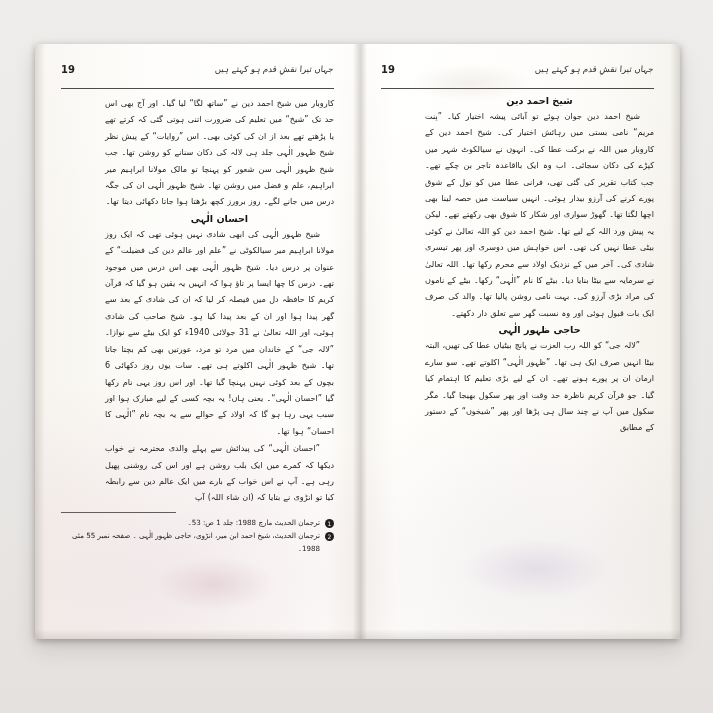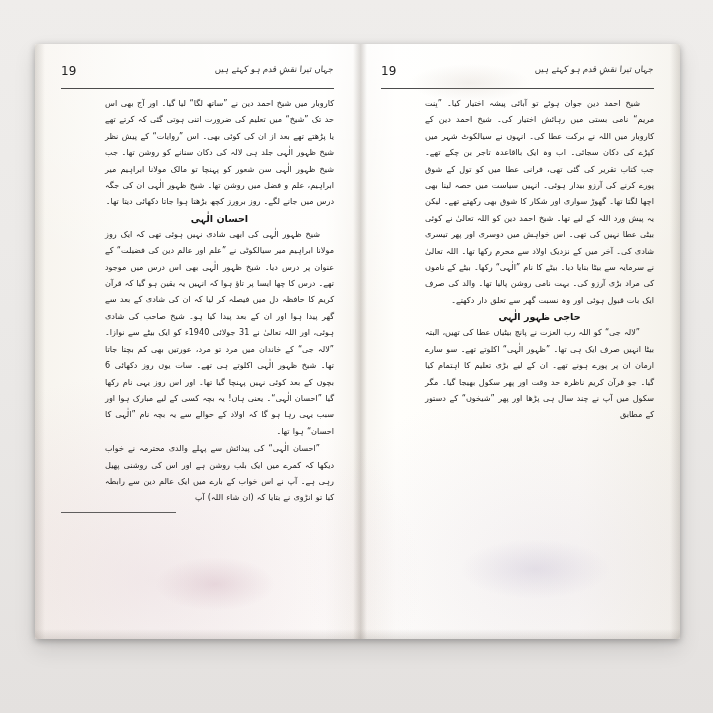--- a/index.html
+++ b/index.html
@@ -56,21 +56,21 @@
     direction: rtl;
   }
   .run-title {
     font-family: "DejaVu Sans", sans-serif;
     font-size: 8.5px; color: #2b2b2b;
     letter-spacing: .2px;
     white-space: nowrap;
     transform: skewX(-4deg);
   }
   .folio {
-    font-size: 12px; color: #222; font-weight: normal;
+    font-size: 10px; color: #222; font-weight: bold;
   }
   .rule {
     margin-top: 2px;
     border-top: 1px solid #2d2d2d;
     opacity: .85;
   }
 
   
   .body-col {
     direction: rtl;
@@ -154,31 +154,42 @@
 
         <div class="heading">احسان الٰہی</div>
 
         <p class="para indent">شیخ ظہور الٰہی کی ابھی شادی نہیں ہوئی تھی کہ ایک روز مولانا ابراہیم میر سیالکوٹی نے ”علم اور عالم دین کی فضیلت“ کے عنوان پر درس دیا۔ شیخ ظہور الٰہی بھی اس درس میں موجود تھے۔ درس کا چھا ایسا پر تاؤ ہوا کہ انہیں یہ یقین ہو گیا کہ قرآن کریم کا حافظہ دل میں فیصلہ کر لیا کہ ان کی شادی کے بعد سے گھر پیدا ہوا اور ان کے بعد پیدا کیا ہو۔ شیخ صاحب کی شادی ہوئی، اور اللہ تعالیٰ نے 31 جولائی 1940ء کو ایک بیٹے سے نوازا۔ ”لالہ جی“ کے خاندان میں مرد تو مرد، عورتیں بھی کم بچتا جاتا تھا۔ شیخ ظہور الٰہی اکلوتے ہی تھے۔ سات یوں روز دکھائی 6 بچوں کے بعد کوئی نہیں پہنچا گیا تھا۔ اور اس روز یہی نام رکھا گیا ”احسان الٰہی“۔ یعنی ہاں! یہ بچہ کسی کے لیے مبارک ہوا اور سبب یہی رہا ہو گا کہ اولاد کے حوالے سے یہ بچہ نام ”الٰہی کا احسان“ ہوا تھا۔</p>
 
 
         <p class="para indent">”احسان الٰہی“ کی پیدائش سے پہلے والدی محترمہ نے خواب دیکھا کہ کمرے میں ایک بلب روشن ہے اور اس کی روشنی پھیل رہی ہے۔ آپ نے اس خواب کے بارے میں ایک عالم دین سے رابطہ کیا تو انڑوی نے بتایا کہ (ان شاء اللہ) آپ</p>
       </div>
 
       <div class="fn-rule"></div>
+      <div class="footnotes">
+        <div class="fn">
+          <span class="fn-num">1</span>
+          <span class="fn-text">ترجمان الحدیث مارچ 1988: جلد 1 ص: 53۔</span>
+        </div>
+        <div class="fn">
+          <span class="fn-num">2</span>
+          <span class="fn-text">ترجمان الحدیث، شیخ احمد ابن میر، انڑوی، حاجی ظہور الٰہی ۔ صفحہ نمبر 55 مئی 1988۔</span>
+        </div>
+      </div>
     </div>
 
     <div class="page-half page-right">
       <div class="run-head">
         <div class="run-title">جہاں تیرا نقشِ قدم ہو کہتے ہیں</div>
         <div class="folio">19</div>
       </div>
       <div class="rule"></div>
 
       <div class="body-col">
 
+        <div class="heading">شیخ احمد دین</div>
 
         <p class="para indent">شیخ احمد دین جوان ہوئے تو آبائی پیشہ اختیار کیا۔ ”بِنت مریم“ نامی بستی میں رہائش اختیار کی۔ شیخ احمد دین کے کاروبار میں اللہ نے برکت عطا کی۔ انہوں نے سیالکوٹ شہر میں کپڑے کی دکان سجائی۔ اب وہ ایک بااقاعدہ تاجر بن چکے تھے۔ جب کتاب تقریر کی گئی تھی، فرانی عطا میں کو تول کے شوق پورے کرنے کی آرزو بیدار ہوئی۔ انہیں سیاست میں حصہ لینا بھی اچھا لگتا تھا۔ گھوڑ سواری اور شکار کا شوق بھی رکھتے تھے۔ لیکن یہ پیش ورد اللہ کے لیے تھا۔ شیخ احمد دین کو اللہ تعالیٰ نے کوئی بیٹی عطا نہیں کی تھی۔ اس خواہش میں دوسری اور پھر تیسری شادی کی۔ آخر میں کے نزدیک اولاد سے محرم رکھا تھا۔ اللہ تعالیٰ نے سرمایہ سے بیٹا بنایا دیا۔ بیٹے کا نام ”الٰہی“ رکھا۔ بیٹے کے ناموں کی مراد بڑی آرزو کی۔ بہت نامی روشن پالیا تھا۔ والد کی صرف ایک بات قبول ہوئی اور وہ نسبت گھر سے تعلق دار دکھتے۔</p>
 
 
         <div class="heading">حاجی ظہور الٰہی</div>
 
         <p class="para indent">”لالہ جی“ کو اللہ رب العزت نے پانچ بیٹیاں عطا کی تھیں، البتہ بیٹا انہیں صرف ایک ہی تھا۔ ”ظہور الٰہی“ اکلوتے تھے۔ سو سارے ارمان ان پر پورے ہونے تھے۔ ان کے لیے بڑی تعلیم کا اہتمام کیا گیا۔ جو قرآن کریم ناظرہ حد وقت اور پھر سکول بھیجا گیا۔ مگر سکول میں آپ نے چند سال ہی پڑھا اور پھر ”شیخوں“ کے دستور کے مطابق</p>
       </div>
     </div>
 

